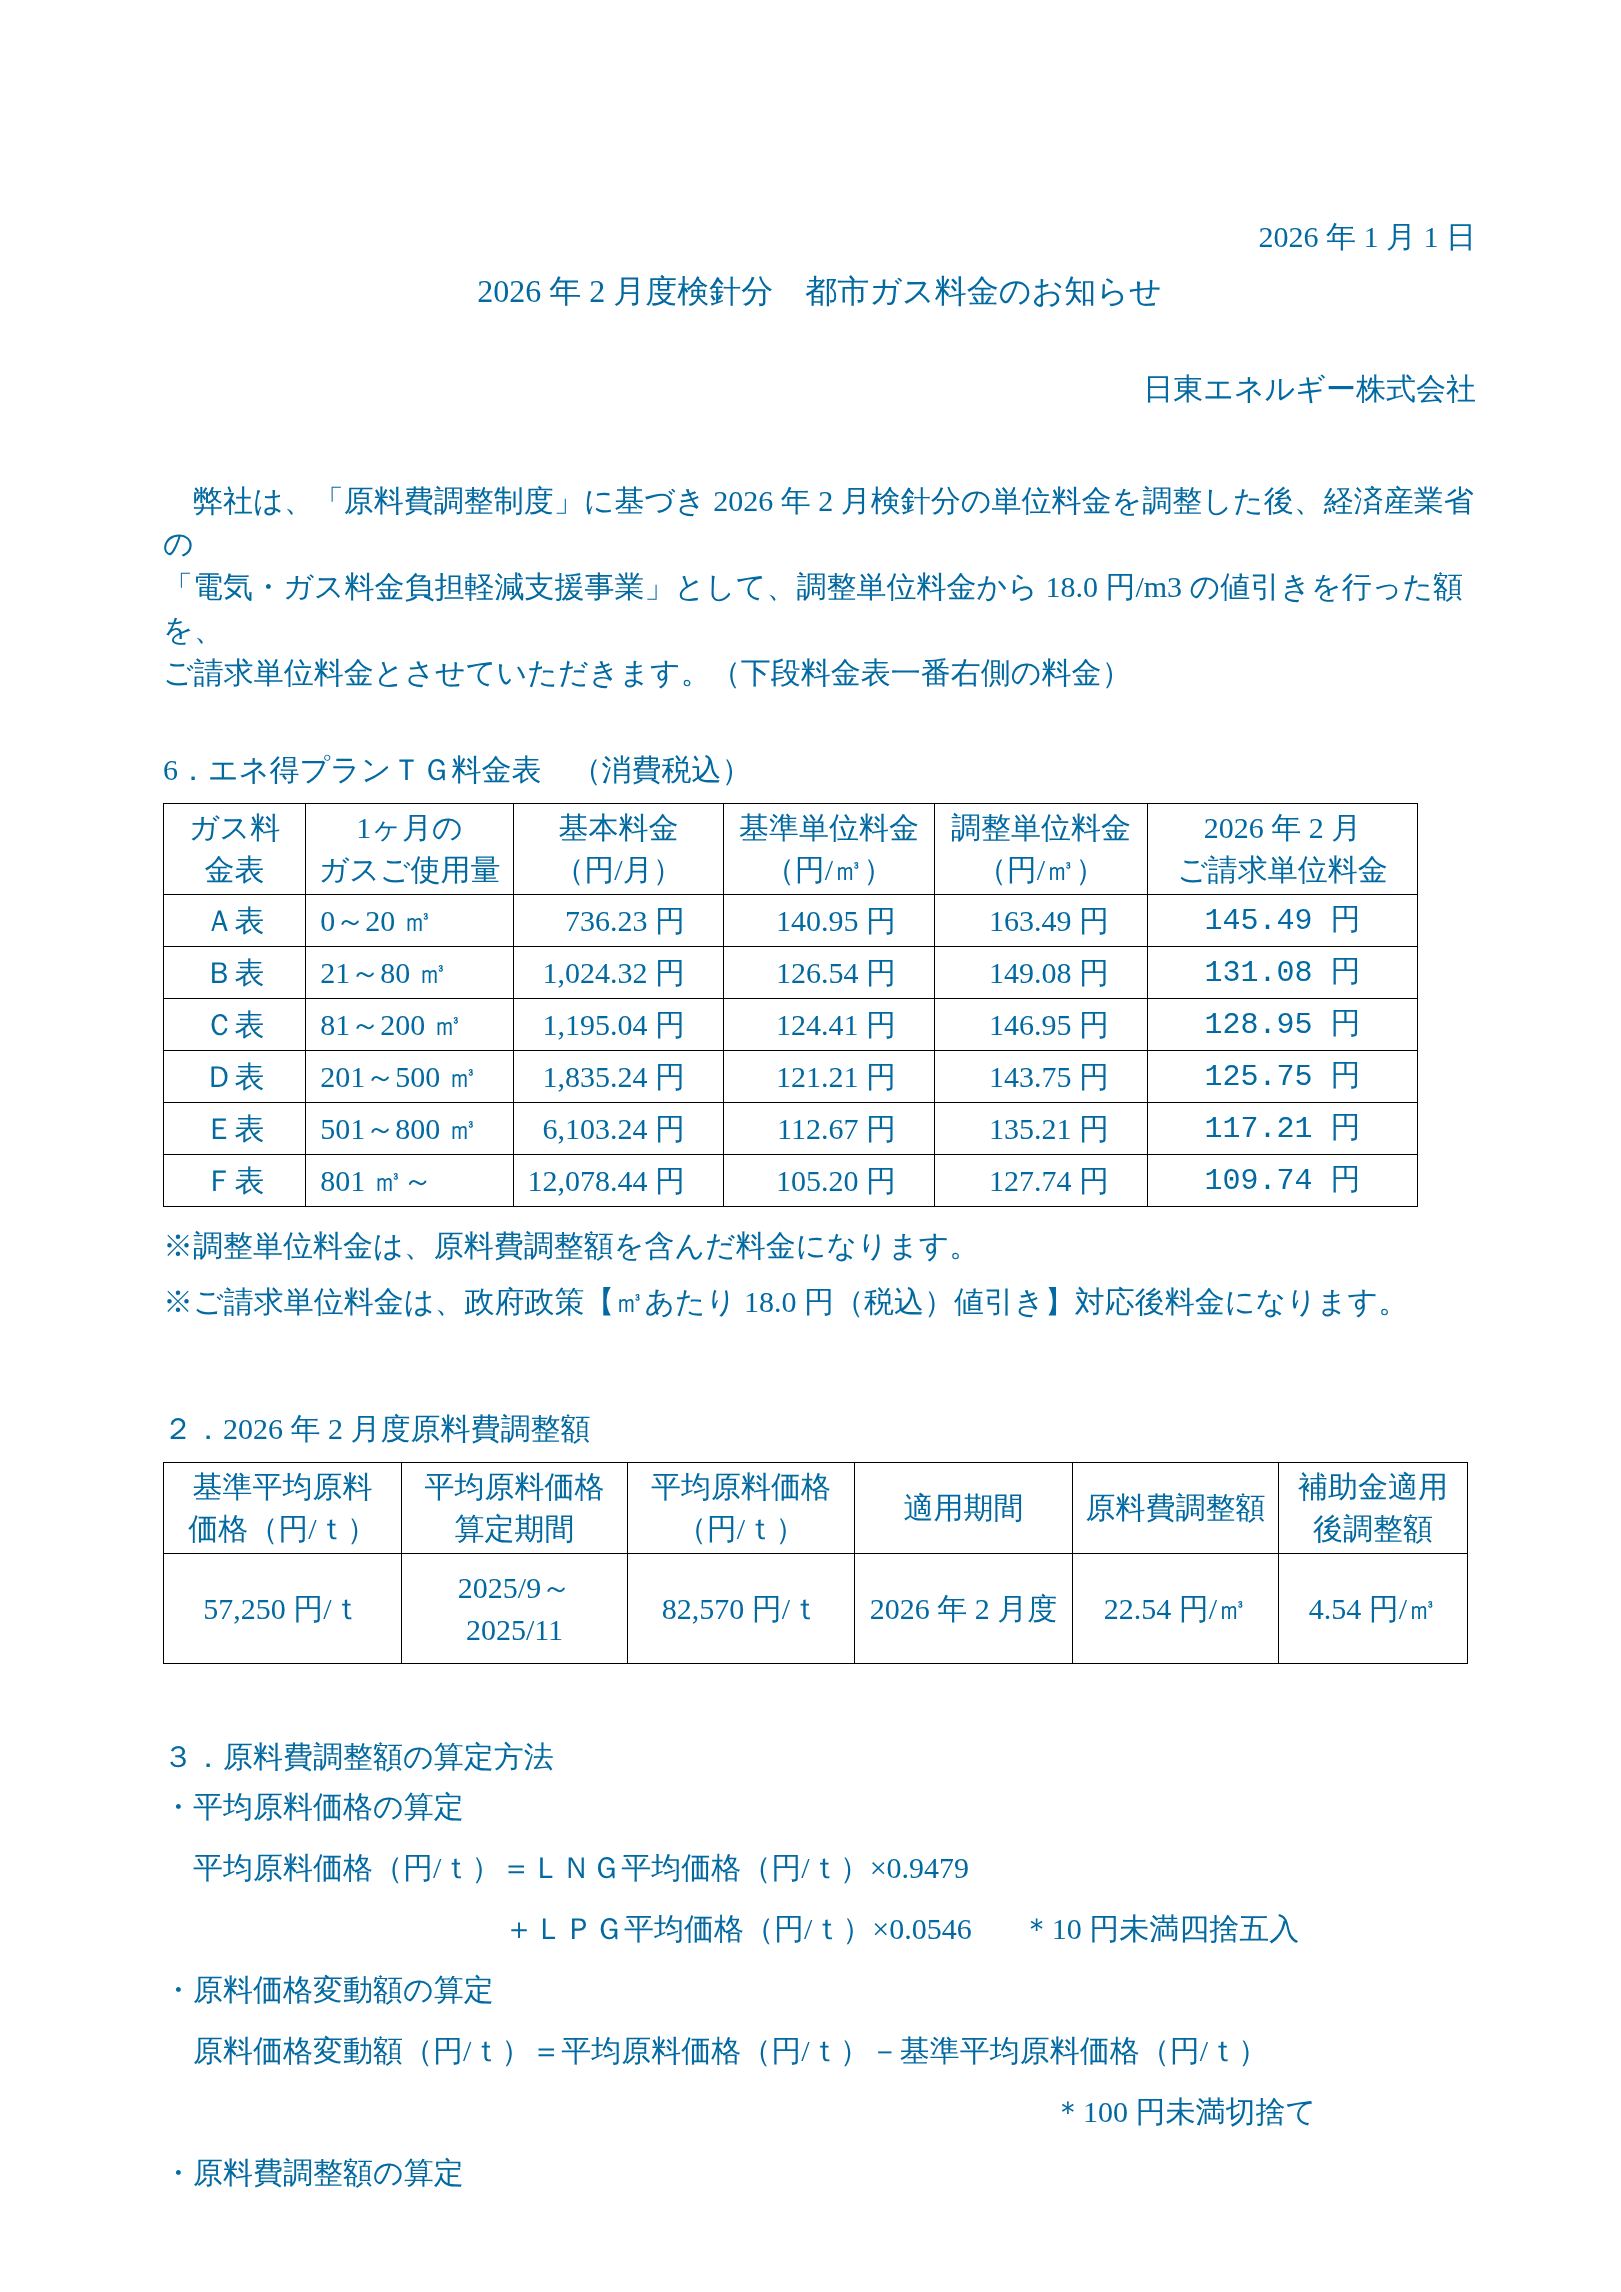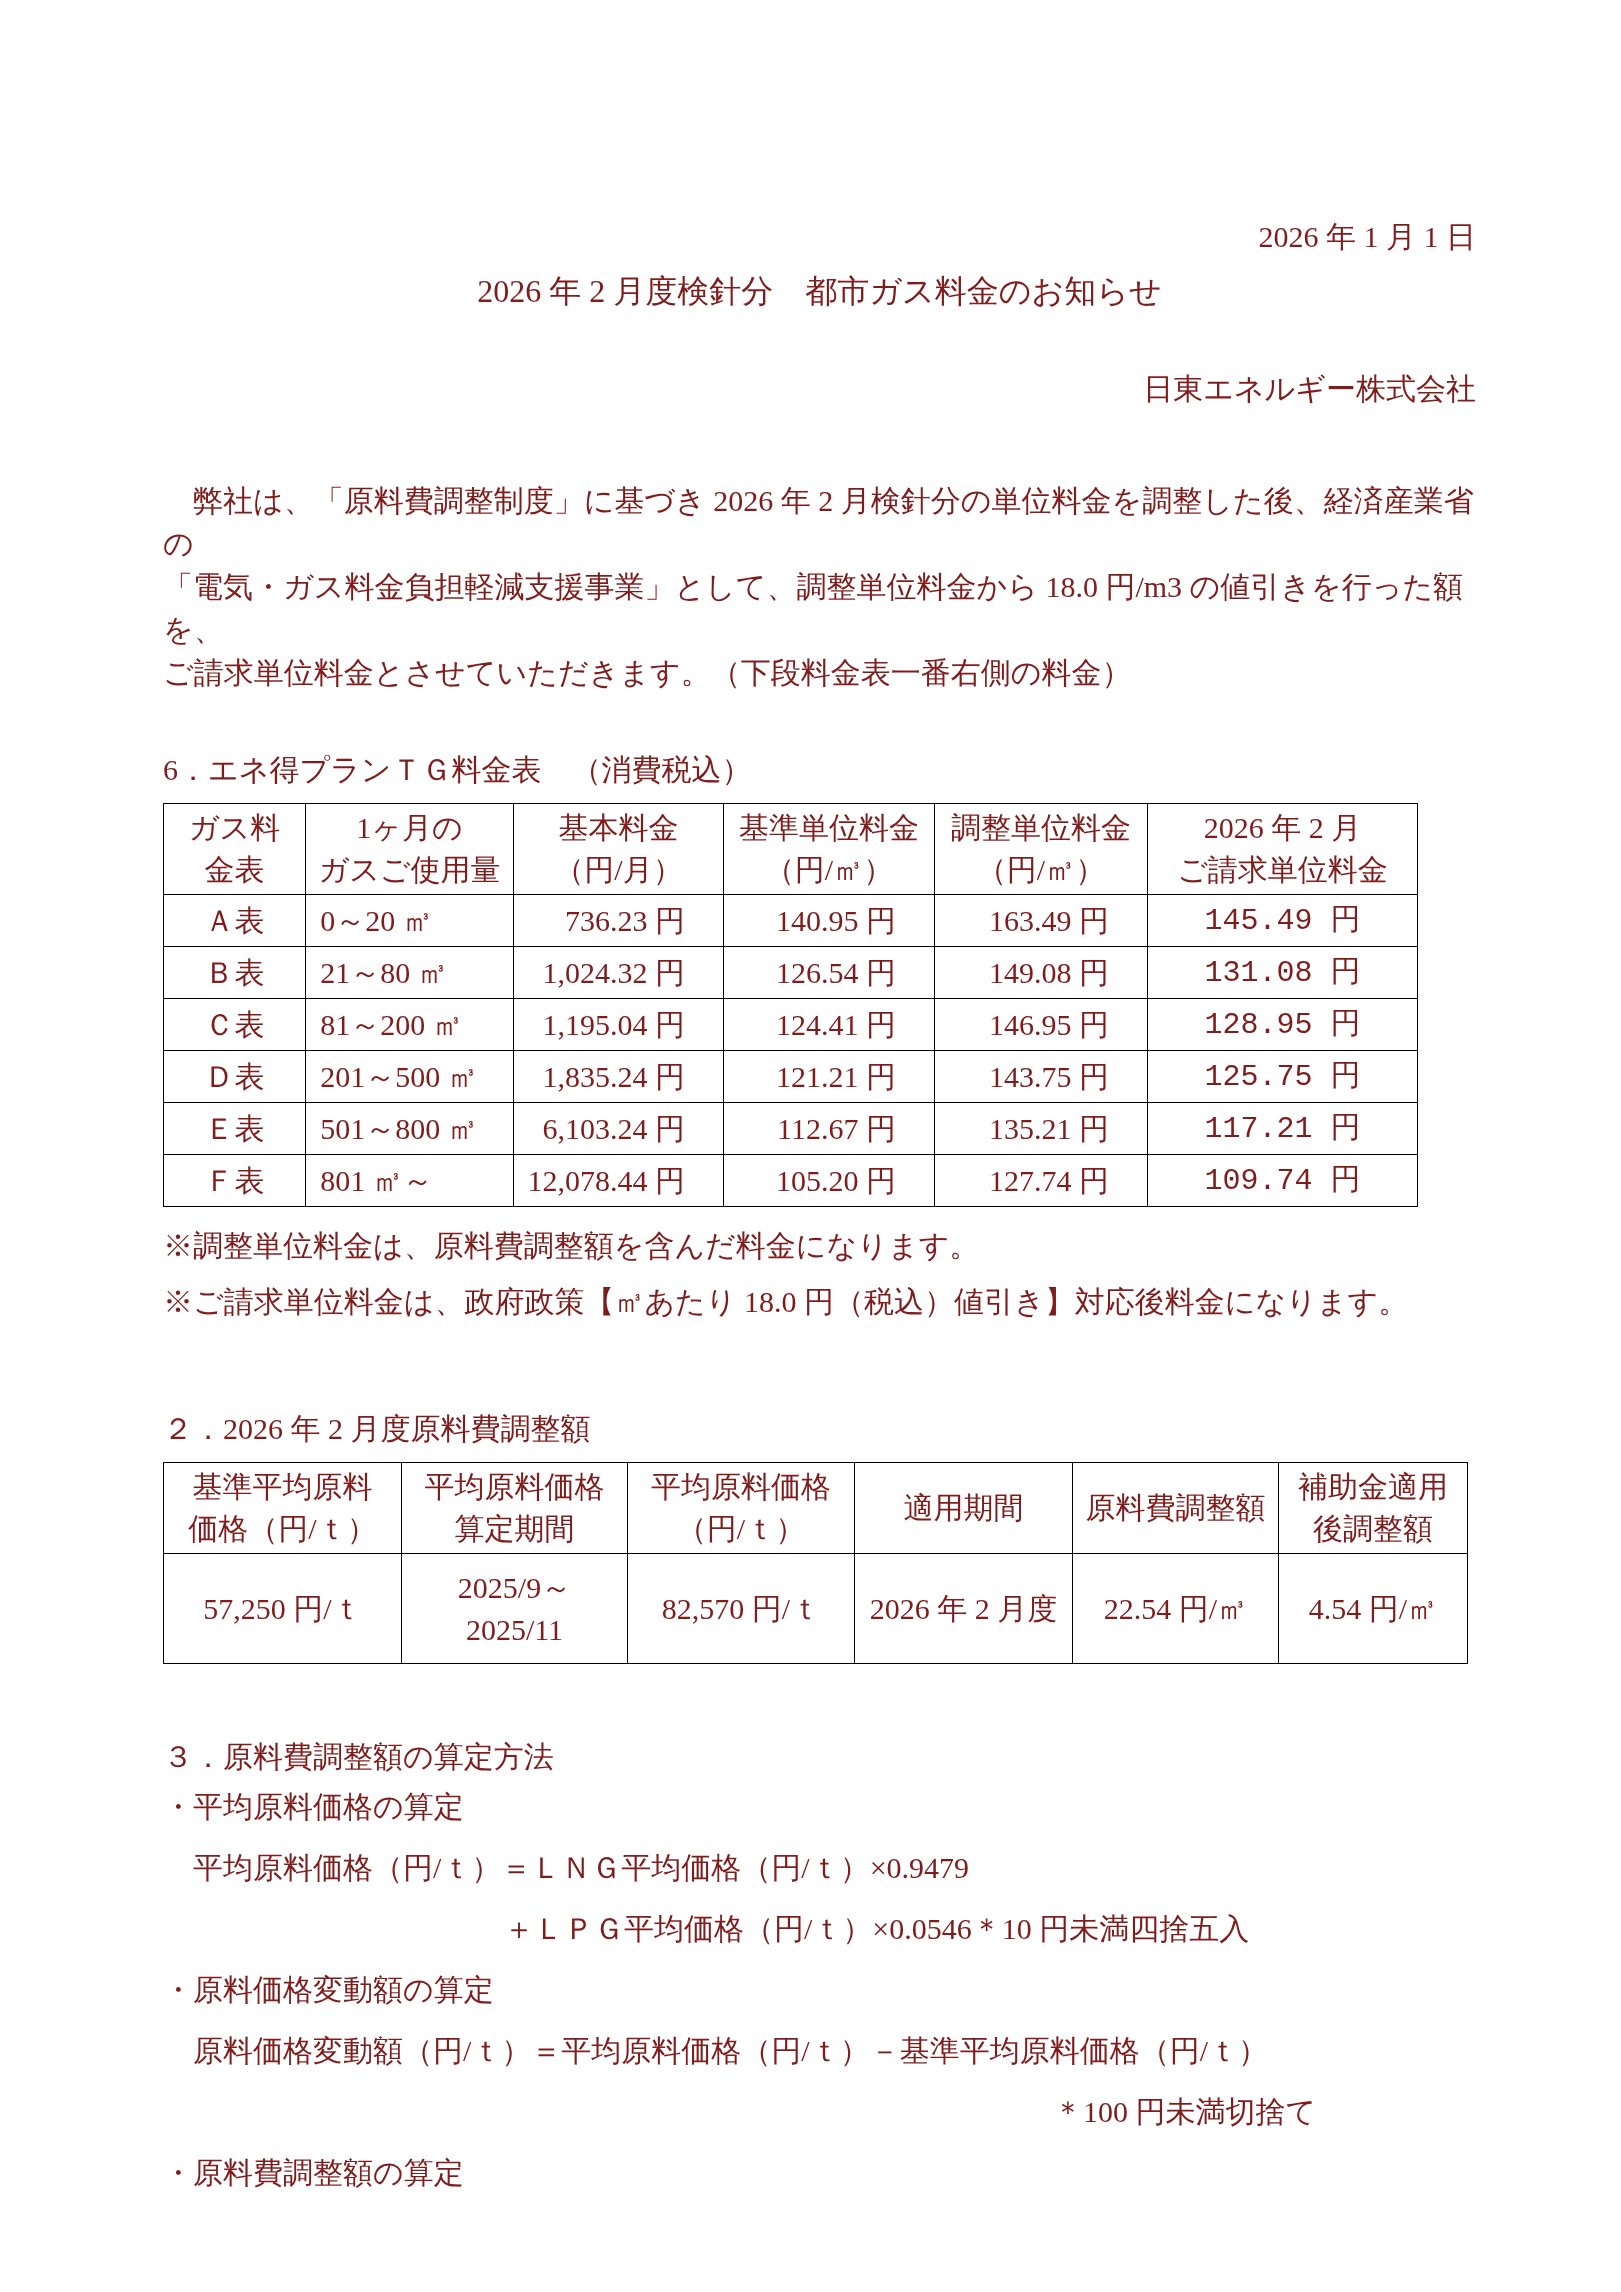--- a/index.html
+++ b/index.html
@@ -2,21 +2,21 @@
 <html lang="ja" style="font-size:14.3px"><head>
 <meta charset="utf-8">
 <style>
   html,body { margin:0; padding:0; background:#ffffff; }
   .page {
     position:relative;
     width:1621px; height:2293px;
     box-sizing:border-box;
     padding:219px 145px 0 163px;
     background:#ffffff;
-    color:#7f1d1d;
+    color:#0369a1;
     font-family:"Liberation Serif","DejaVu Serif",serif;
     font-size:30px;
     line-height:1.4;
     overflow:hidden;
   }
   .date-line   { text-align:right; line-height:36px; }
   .doc-title   { text-align:center; font-size:32px; line-height:41px; margin-top:16px; }
   .company     { text-align:right; line-height:36px; margin-top:59px; }
   .intro       { margin-top:72px; line-height:43px;font-family:Liberation Serif, serif; }
   .sec-heading { margin-top:56px; line-height:39px; }
@@ -34,21 +34,21 @@
   .t1 .c-bill  { text-align:center;font-family:Liberation Mono, monospace; }
 
   .t2 { width:1303px; }
   .t2 tbody td { height:109px; text-align:center; vertical-align:middle; white-space:pre-line; line-height:42px; }
 
   .notes { margin-top:10.7px; line-height:56px; }
   .f-block { line-height:61px; }
   .ind1 { margin-left:30px; }
   .ind2 { margin-left:341px; }
   .ind3 { margin-left:890px; }
-  .note-gap { display:inline-block; }
+  .note-gap { display:inline-block; margin-left:50px; }
 </style>
 </head>
 <body>
 
 <div class="page">
 
   <div class="date-line">2026 年 1 月 1 日</div>
 
   <div class="doc-title">2026 年 2 月度検針分　都市ガス料金のお知らせ</div>
 

